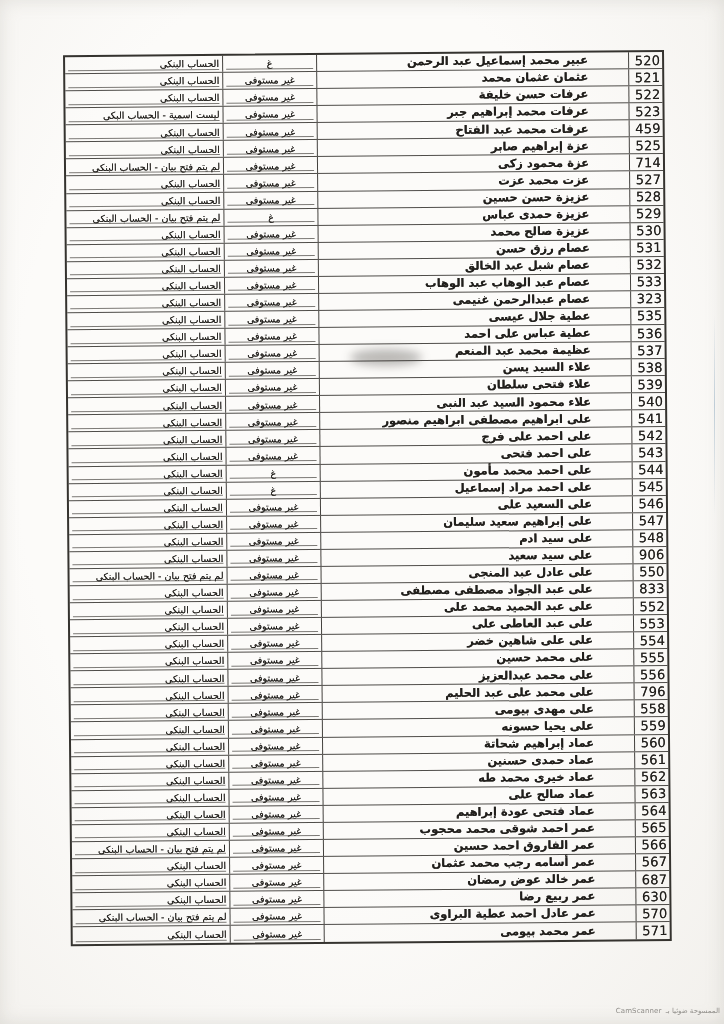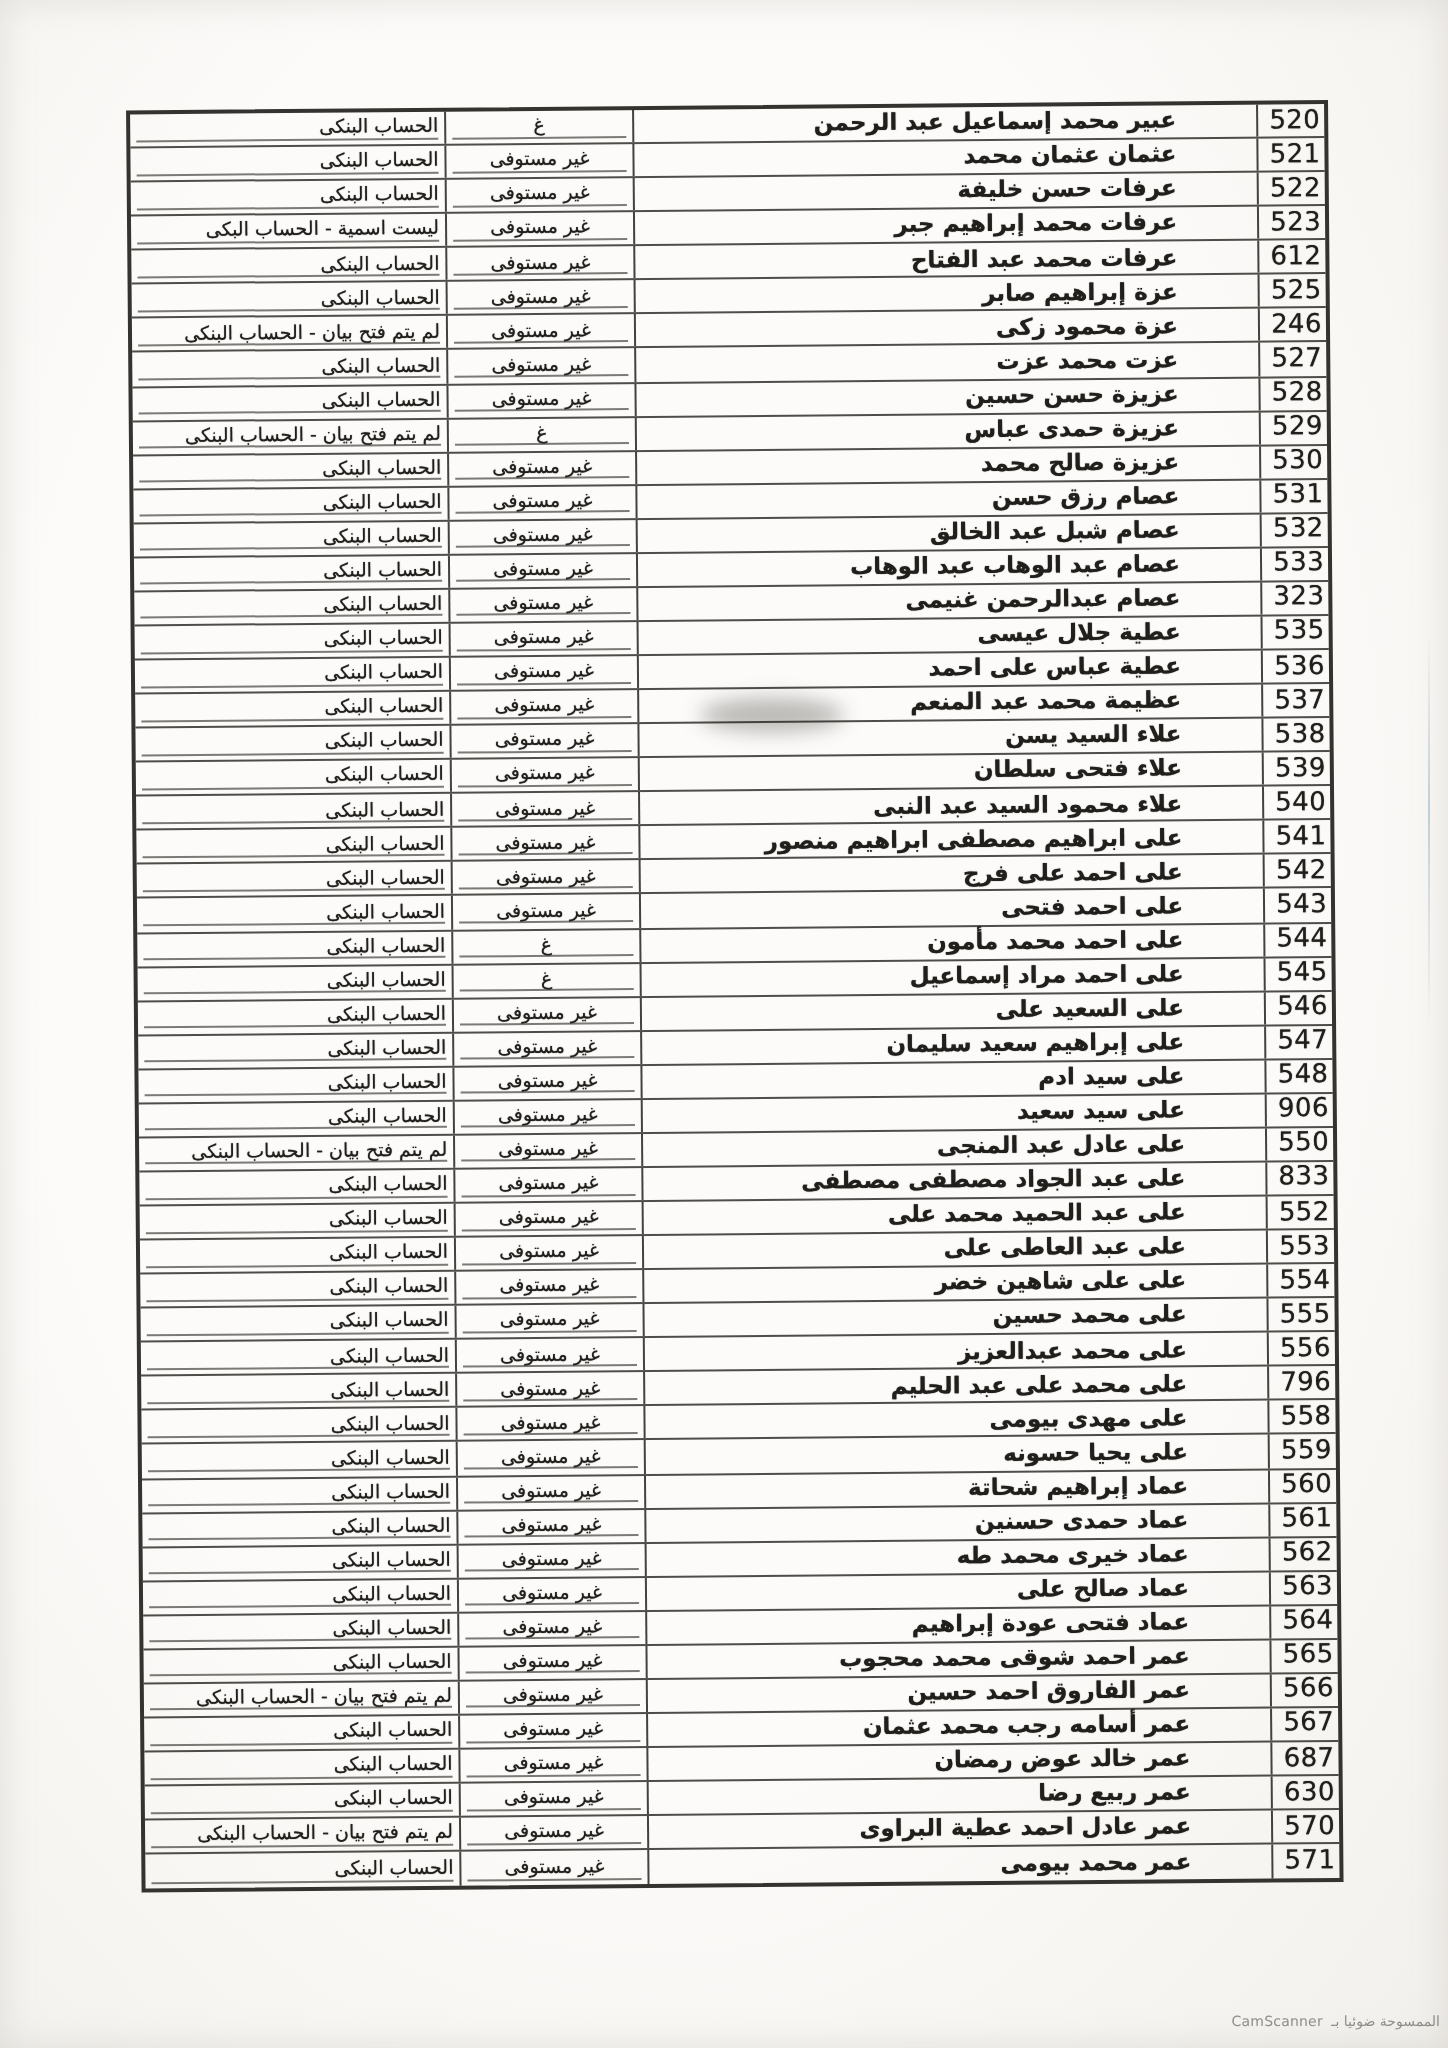--- a/index.html
+++ b/index.html
@@ -115,35 +115,35 @@
   </div>
 
   <div class="row">
     <div class="cell c-no">523</div>
     <div class="cell c-name">عرفات محمد إبراهيم جبر</div>
     <div class="cell c-status">غير مستوفى</div>
     <div class="cell c-acct">ليست اسمية - الحساب البكى</div>
   </div>
 
   <div class="row">
-    <div class="cell c-no">612</div>
+    <div class="cell c-no">459</div>
     <div class="cell c-name">عرفات محمد عبد الفتاح</div>
     <div class="cell c-status">غير مستوفى</div>
     <div class="cell c-acct">الحساب البنكى</div>
   </div>
 
   <div class="row">
     <div class="cell c-no">525</div>
     <div class="cell c-name">عزة إبراهيم صابر</div>
     <div class="cell c-status">غير مستوفى</div>
     <div class="cell c-acct">الحساب البنكى</div>
   </div>
 
   <div class="row">
-    <div class="cell c-no">246</div>
+    <div class="cell c-no">714</div>
     <div class="cell c-name">عزة محمود زكى</div>
     <div class="cell c-status">غير مستوفى</div>
     <div class="cell c-acct">لم يتم فتح بيان - الحساب البنكى</div>
   </div>
 
   <div class="row">
     <div class="cell c-no">527</div>
     <div class="cell c-name">عزت محمد عزت</div>
     <div class="cell c-status">غير مستوفى</div>
     <div class="cell c-acct">الحساب البنكى</div>

